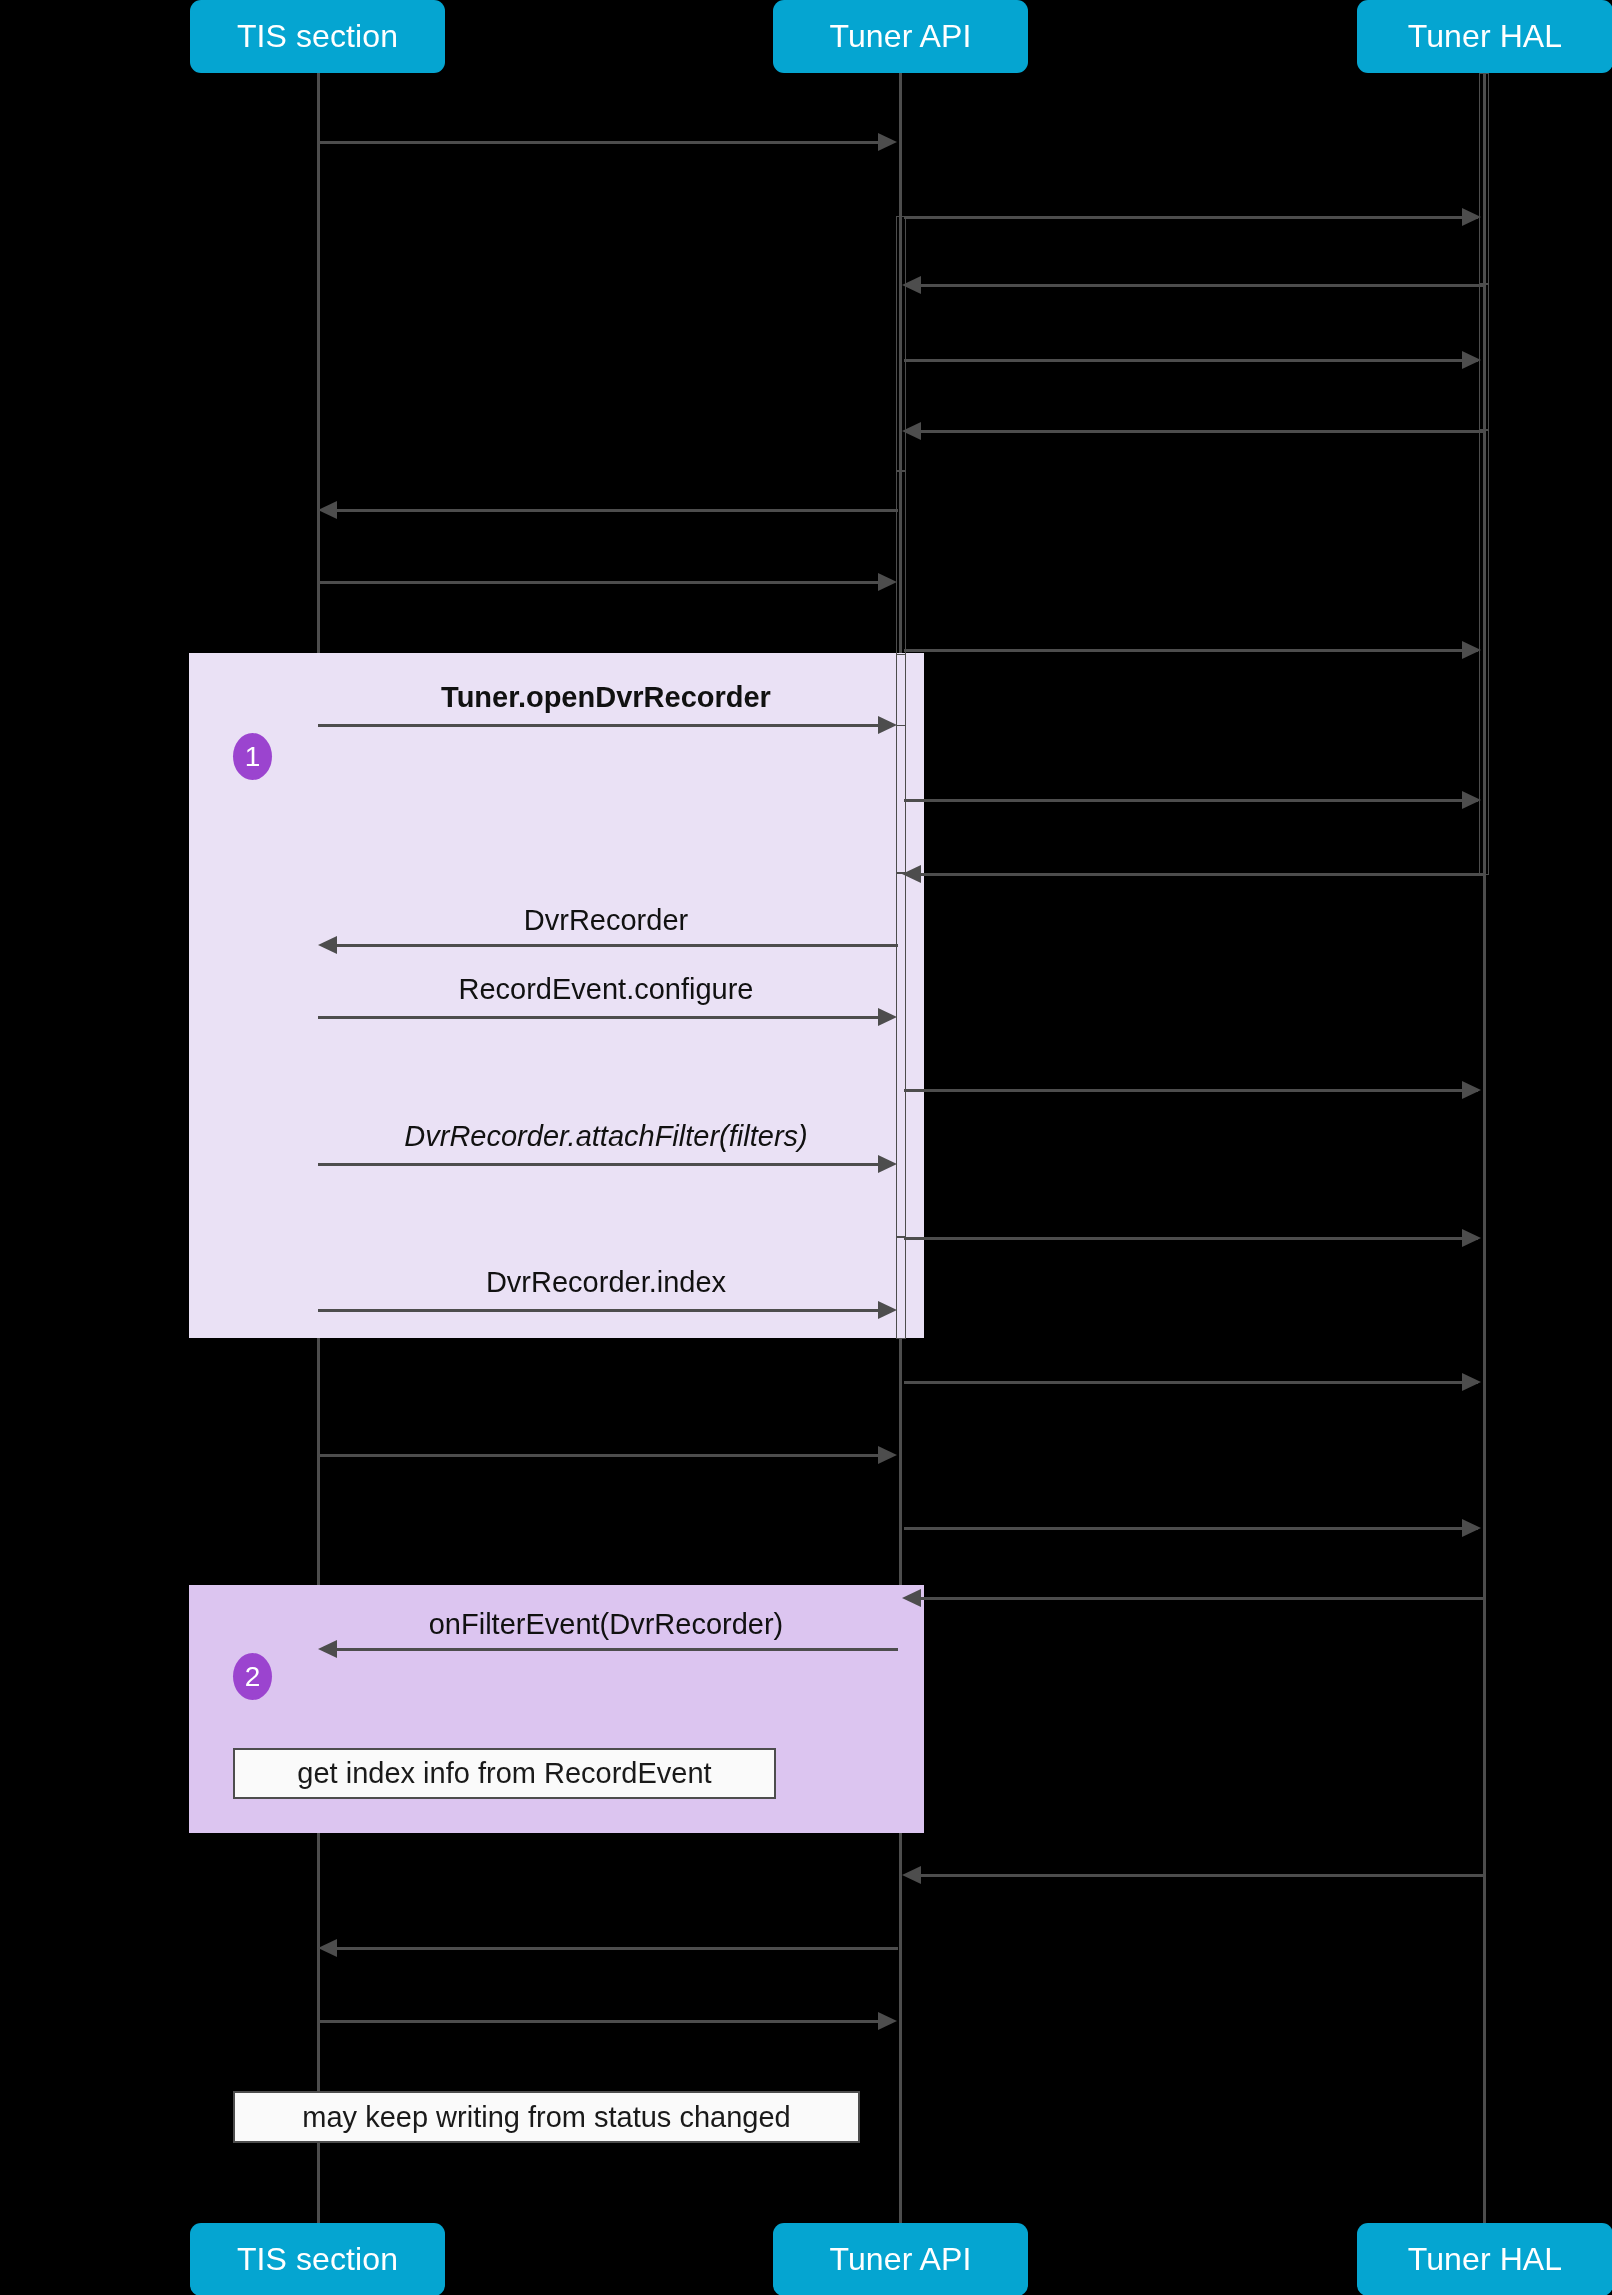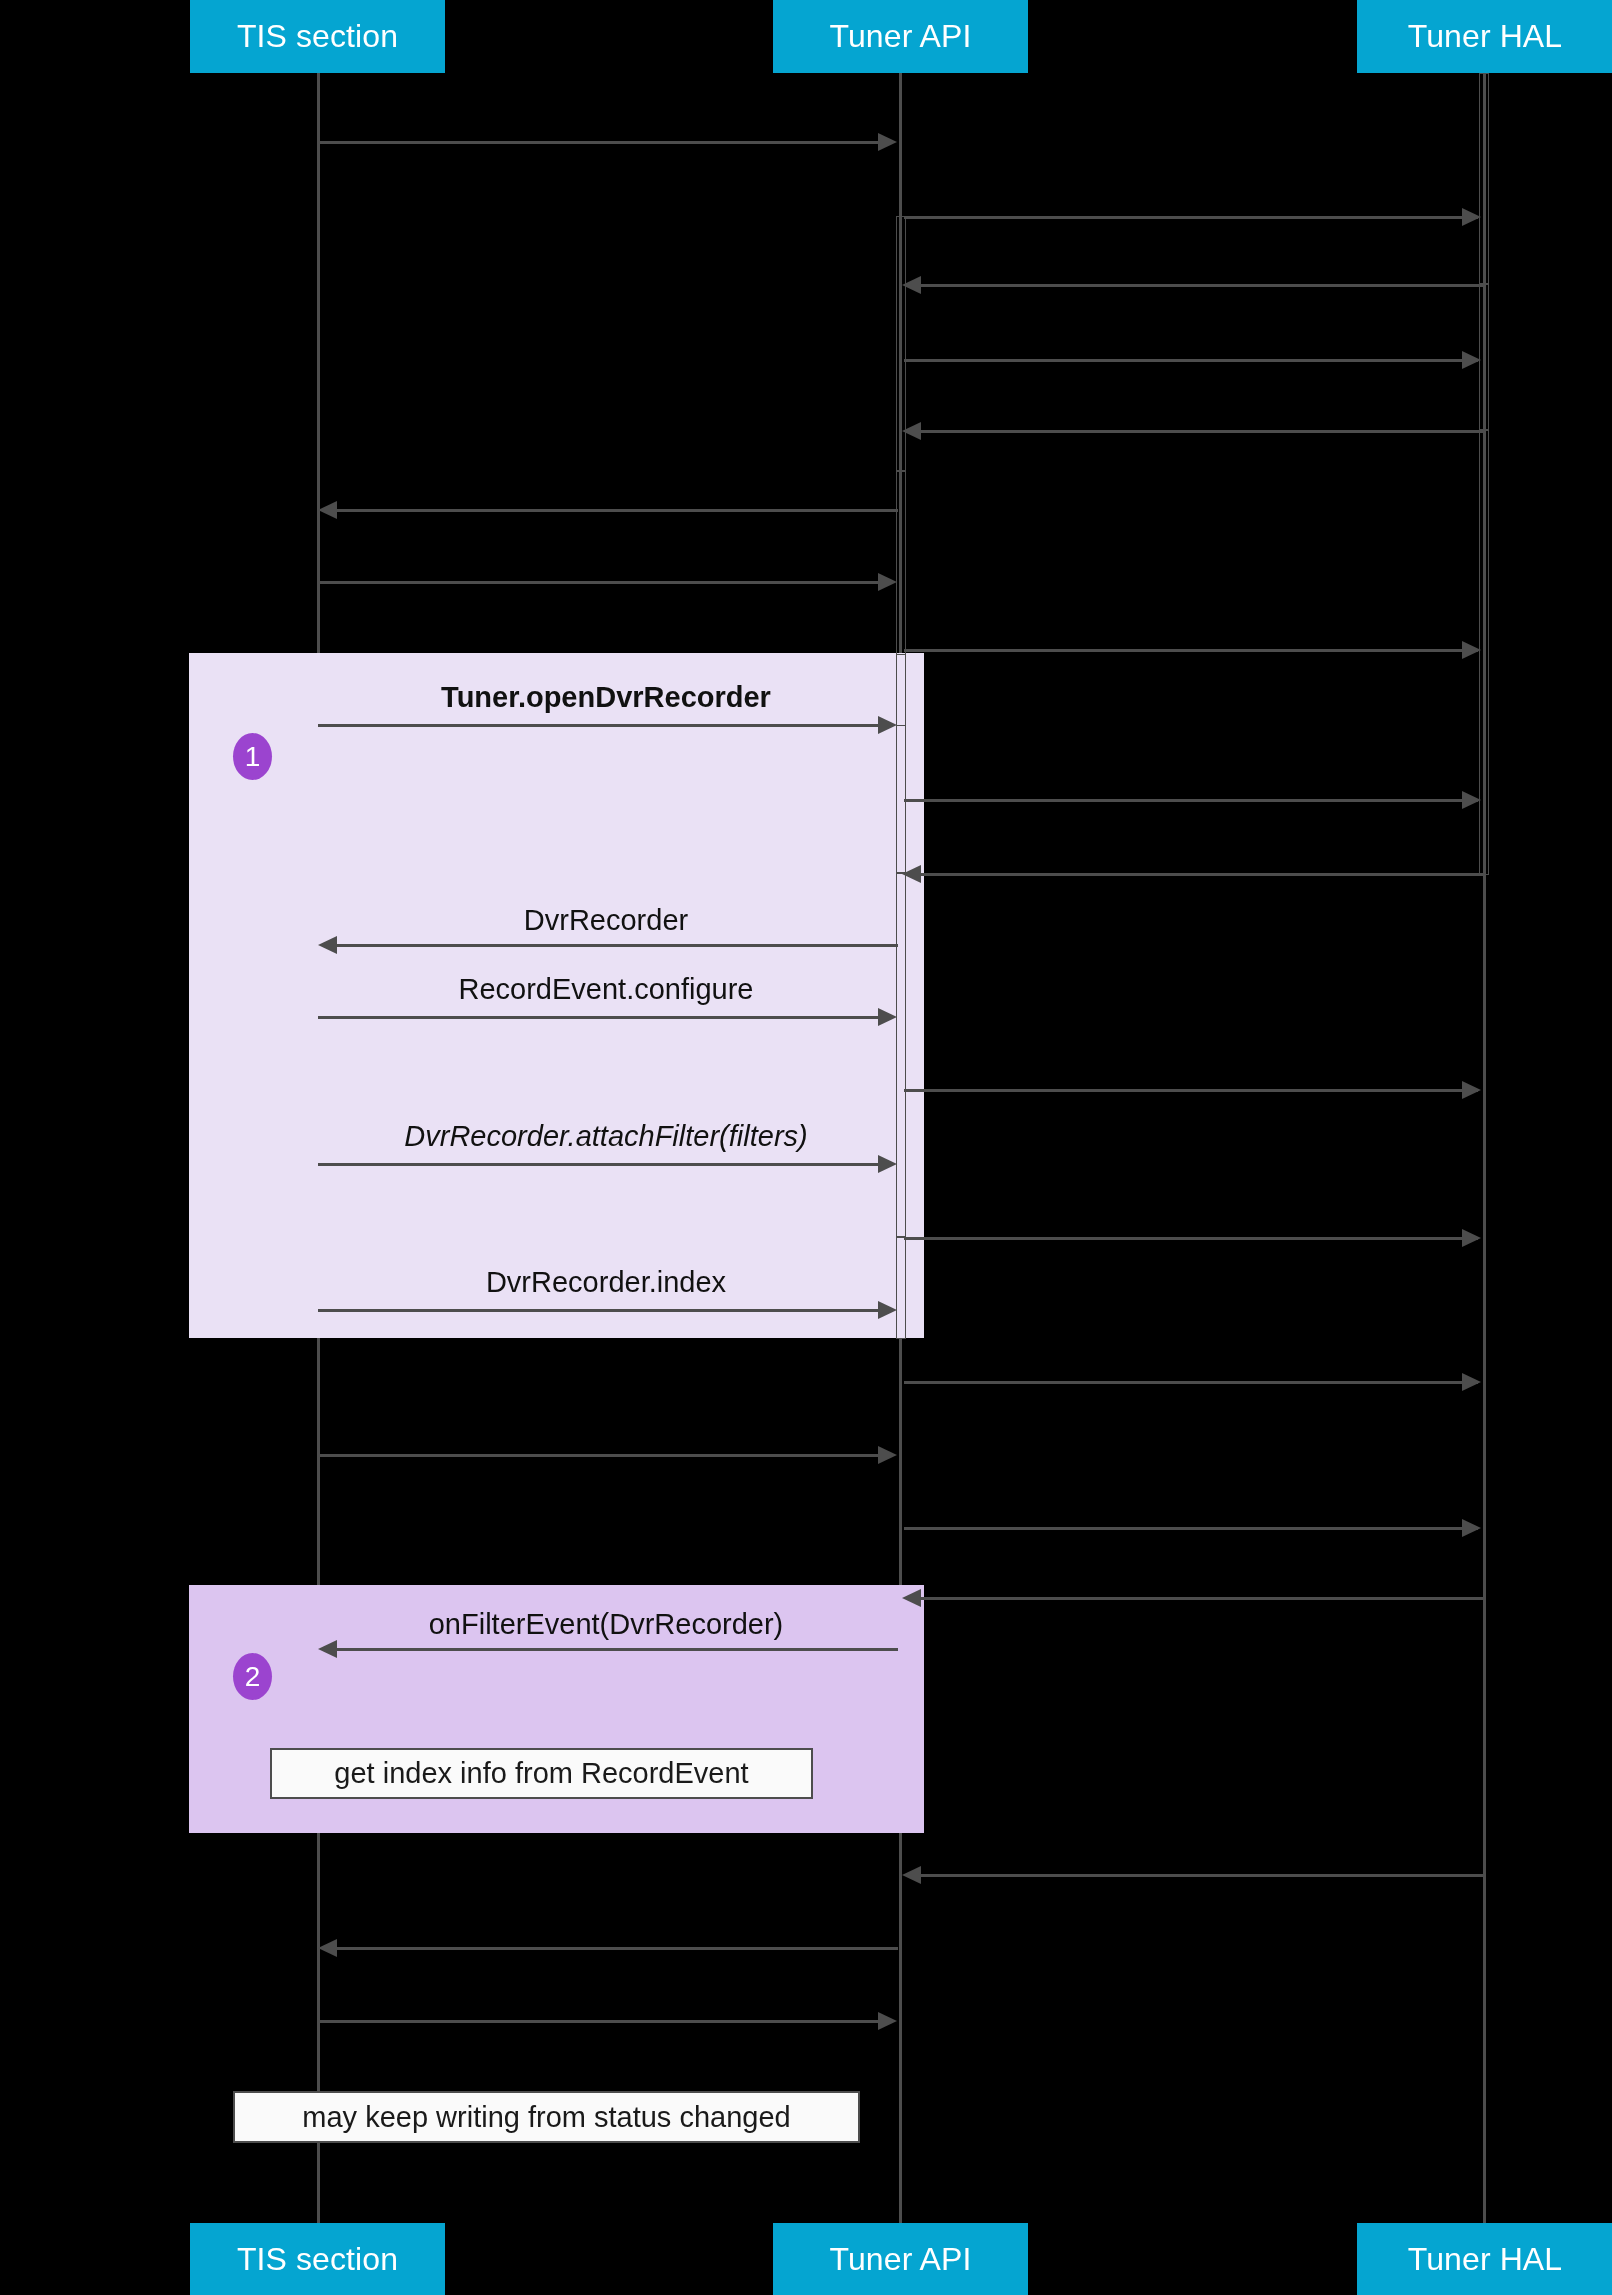--- a/index.html
+++ b/index.html
@@ -22,20 +22,21 @@
   .participant-box {
     position: absolute;
     background: #05a5d1;
     color: #ffffff;
     display: flex;
     align-items: center;
     justify-content: center;
     font-size: 32px;
     letter-spacing: 0.1px;
     box-sizing: border-box;
+    border-radius: 11px;
   }
 
   
   .lifeline {
     position: absolute;
     width: 2.9px;
     background: #4d4d4d;
   }
 
   
@@ -222,21 +223,21 @@
   <div class="msg-line" style="left:318px; top:2020px; width:574px;"></div>
   <div class="msg-head right" style="left:878px; top:2012px;"></div>
 
   <div class="badge" style="left:233px; top:733px;">
     <span>1</span>
   </div>
   <div class="badge" style="left:233px; top:1653px;">
     <span>2</span>
   </div>
 
-  <div class="note-box" style="left:233px; top:1748px; width:543px; height:51px;margin-left:37px;">
+  <div class="note-box" style="left:233px; top:1748px; width:543px; height:51px;">
     <span>get index info from RecordEvent</span>
   </div>
 
   <div class="note-box" style="left:233px; top:2091px; width:627px; height:52px;">
     <span>may keep writing from status changed</span>
   </div>
 
   <div class="participant-box" style="left:190px; top:2223px; width:255px; height:73px;">
     <span>TIS section</span>
   </div>

